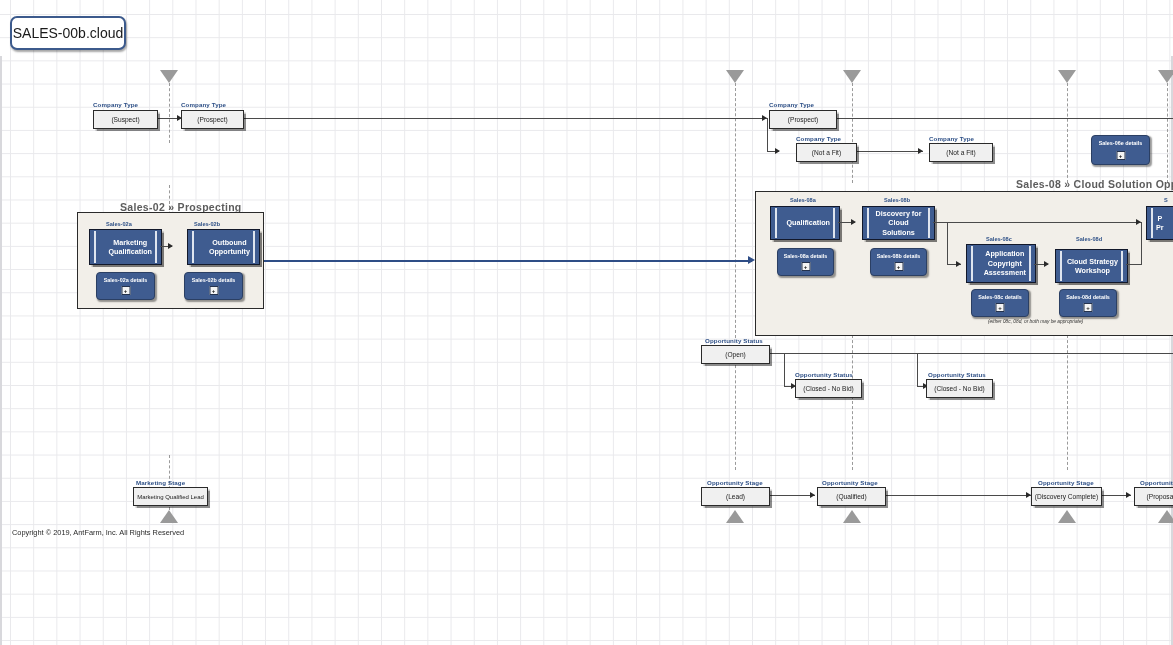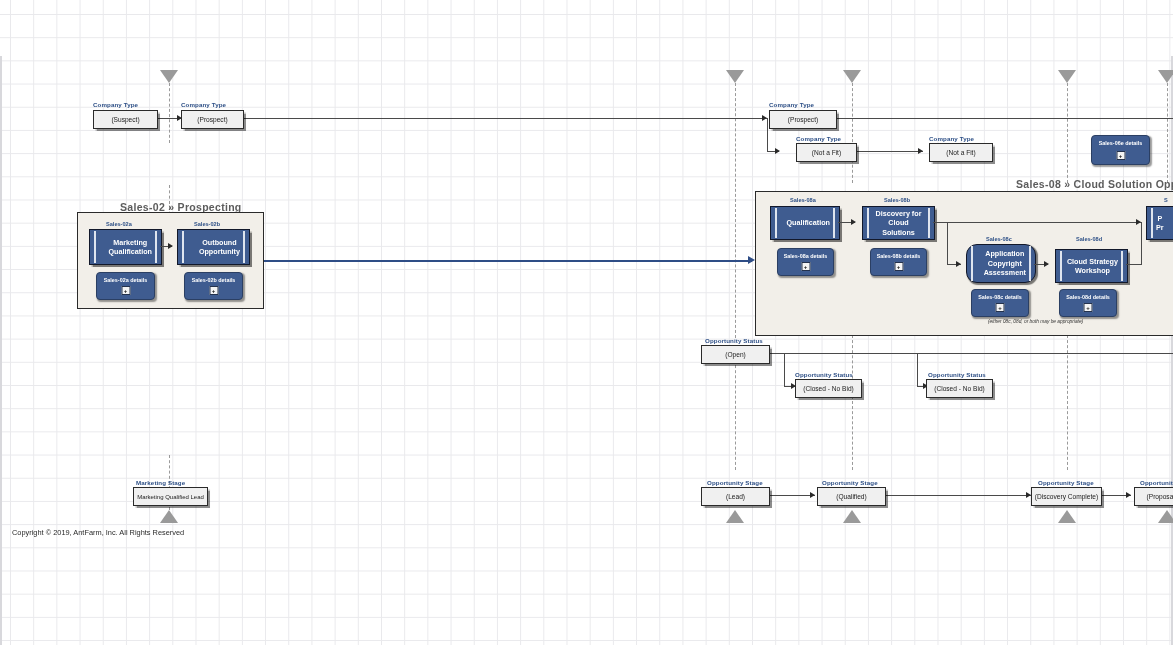--- a/index.html
+++ b/index.html
@@ -130,20 +130,21 @@
     position:absolute;left:12px;top:528px;font-size:7.4px;color:#2a2a2a;white-space:nowrap;
   }
 </style>
 </head>
 <body>
 
 <div id="canvas">
   <div class="page-border-l"></div>
   <div class="page-border-r"></div>
 
+  <div class="doc-id">SALES-00b.cloud</div>
 
   <div class="layer">
     <div class="tri-down" style="left:160px;top:70px;"></div>
     <div class="vdash" style="left:169px;top:83px;height:60px;"></div>
     <div class="vdash" style="left:169px;top:185px;height:35px;"></div>
     <div class="vdash" style="left:169px;top:455px;height:55px;"></div>
     <div class="tri-up" style="left:160px;top:510px;"></div>
 
     <div class="tri-down" style="left:726px;top:70px;"></div>
     <div class="vdash" style="left:735px;top:83px;height:255px;"></div>
@@ -211,21 +212,21 @@
     <div class="ptext">
       <span><span>Marketing</span><br><span>Qualification</span></span>
     </div>
   </div>
   <div class="det" style="left:96px;top:272px;width:57px;height:26px;">
     <div class="dtext">Sales-02a details</div>
     <div class="plus">+</div>
   </div>
 
   <div class="pcode" style="left:194px;top:221px;">Sales-02b</div>
-  <div class="proc" style="left:177px;top:229px;width:71px;height:34px;">
+  <div class="proc" style="left:187px;top:229px;width:71px;height:34px;">
     <div class="bar-l"></div>
     <div class="bar-r"></div>
     <div class="ptext">
       <span><span>Outbound</span><br><span>Opportunity</span></span>
     </div>
   </div>
   <div class="det" style="left:184px;top:272px;width:57px;height:26px;">
     <div class="dtext">Sales-02b details</div>
     <div class="plus">+</div>
   </div>
@@ -257,21 +258,21 @@
     </div>
   </div>
   <div class="det" style="left:870px;top:248px;width:55px;height:26px;">
     <div class="dtext">Sales-08b details</div>
     <div class="plus">+</div>
   </div>
   <div class="ln lnh" style="left:838px;top:222px;width:17px;"></div>
   <div class="arrowR" style="left:851px;top:218.5px;"></div>
 
   <div class="pcode" style="left:986px;top:236px;">Sales-08c</div>
-  <div class="proc" style="left:966px;top:244px;width:68px;height:37px;border-radius:11px;">
+  <div class="proc" style="left:966px;top:244px;width:68px;height:37px;">
     <div class="bar-l"></div>
     <div class="bar-r"></div>
     <div class="ptext">
       <span><span>Application</span><br><span>Copyright</span><br><span>Assessment</span></span>
     </div>
   </div>
   <div class="det" style="left:971px;top:289px;width:56px;height:26px;">
     <div class="dtext">Sales-08c details</div>
     <div class="plus">+</div>
   </div>

